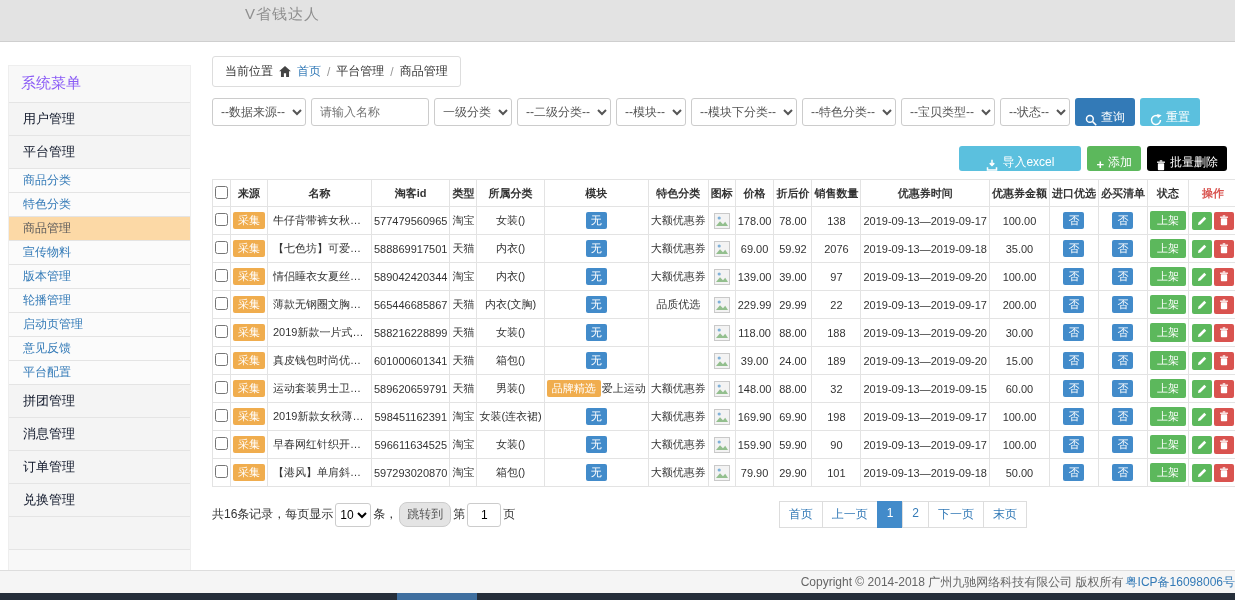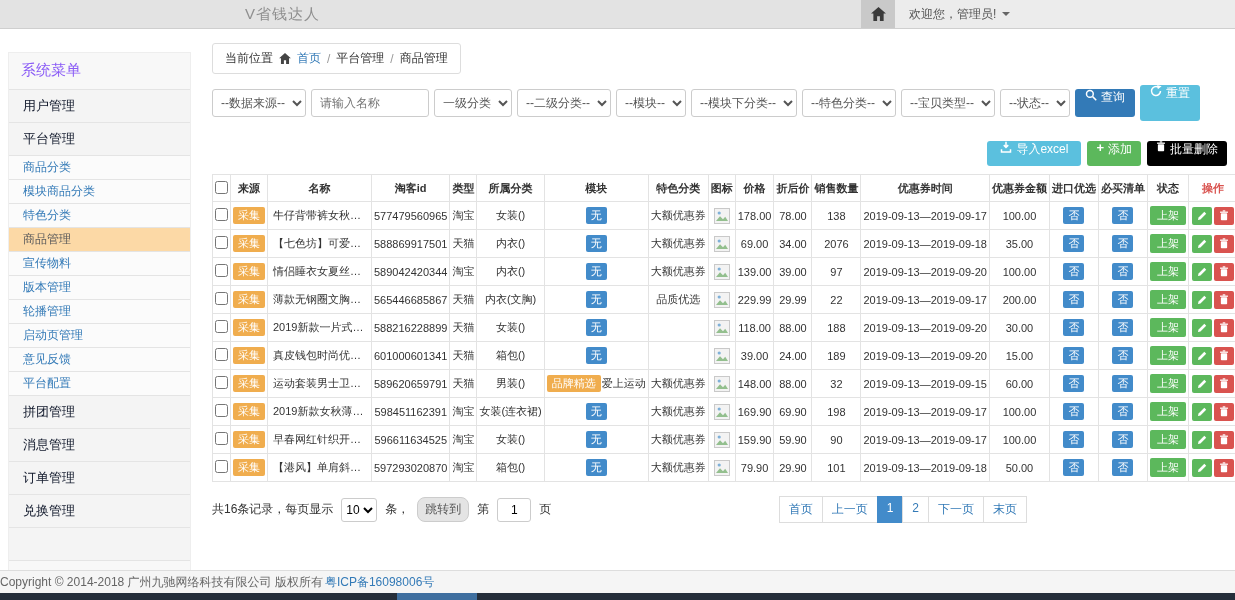--- a/index.html
+++ b/index.html
@@ -1,21 +1,21 @@
 <!DOCTYPE html>
 <html><head>
 <meta charset="utf-8">
 <style>
 *{box-sizing:border-box;margin:0;padding:0;}
 html,body{width:1235px;height:600px;}
 body{font-family:"Liberation Sans","DejaVu Sans",sans-serif;font-size:12px;color:#333;background:#fff;overflow:hidden;position:relative;}
 a{text-decoration:none;cursor:pointer;}
 
 
-.topbar{height:29px;background:#e3e3e3;border-bottom:1px solid #cfcfcf;position:relative;}
+.topbar{height:42px;background:#e3e3e3;border-bottom:1px solid #cfcfcf;position:relative;}
 .topbar-title{position:absolute;left:245px;top:0;line-height:28px;font-size:15px;color:#8f8f8f;letter-spacing:1px;}
 .topbar-right{position:absolute;right:0;top:0;height:100%;display:flex;}
 .home-btn{width:34px;background:#c9c9c9;display:flex;align-items:center;justify-content:center;cursor:pointer;}
 .user-menu{width:340px;background:#ececec;display:flex;align-items:center;gap:6px;padding-left:14px;color:#555;cursor:pointer;}
 .caret-down{width:0;height:0;border-left:4px solid transparent;border-right:4px solid transparent;border-top:4px solid #666;}
 
 
 .layout{display:flex;align-items:flex-start;}
 .sidebar{width:183px;margin:23px 0 0 8px;background:#f8f8f8;border:1px solid #eeeeee;}
 .sidebar-title{color:#8b5cf6;font-size:15px;padding:8px 12px 9px;}
@@ -32,27 +32,27 @@
 .breadcrumb{display:inline-flex;align-items:center;gap:6px;border:1px solid #ddd;border-radius:3px;background:#fff;padding:6px 12px;color:#333;}
 .breadcrumb .sep{color:#999;}
 .breadcrumb a{color:#337ab7;}
 
 
 .filter-row{margin-top:11px;display:flex;align-items:center;gap:5px;}
 .filter-controls{display:contents;}
 .filter-row select,.filter-row input[type="text"]{height:28px;border:1px solid #ccc;border-radius:3px;background:#fff;color:#555;font-size:12px;font-family:inherit;padding:0 4px;}
 .filter-row input[type="text"]{width:118px;padding:0 8px;}
 
-.btn{border:none;border-radius:3px;color:#fff;font-size:12px;font-family:inherit;display:inline-flex;align-items:flex-start;gap:4px;cursor:pointer;}
+.btn{border:none;border-radius:3px;color:#fff;font-size:12px;font-family:inherit;display:inline-flex;align-items:flex-end;gap:4px;cursor:pointer;}
 .btn-search{background:#337ab7;height:28px;padding:0 10px;}
-.btn-reset{background:#5bc0de;height:36px;padding:0 10px;}
+.btn-reset{background:#5bc0de;height:28px;padding:0 10px;}
 
 
 .toolbar{margin-top:20px;display:flex;justify-content:flex-end;gap:6px;}
-.btn-import{background:#5bc0de;height:25px;padding:0 13px;}
+.btn-import{background:#5bc0de;height:25px;padding:0 27px;}
 .btn-add{background:#5cb85c;height:25px;padding:0 9px;}
 .btn-batch-del{background:#000000;height:25px;padding:0 9px;}
 .plus-icon{font-size:13px;font-weight:bold;line-height:1;}
 
 
 .grid{margin-top:8px;width:100%;border-collapse:collapse;font-size:11px;}
 .grid th,.grid td{border:1px solid #e3e3e3;text-align:center;padding:4px 2px;height:27px;white-space:nowrap;}
 .grid th{font-weight:bold;color:#333;background:#fff;}
 .grid th.th-op{color:#d9534f;}
 .grid td.td-name{max-width:104px;overflow:hidden;text-overflow:ellipsis;text-align:left;padding-left:5px;}
@@ -65,61 +65,49 @@
 .module-text{margin-left:1px;}
 .toggle-badge{cursor:pointer;}
 .status-badge{display:inline-block;background:#5cb85c;color:#fff;padding:2px 7px;border-radius:2px;cursor:pointer;}
 .op-btn{display:inline-flex;align-items:center;justify-content:center;width:20px;height:18px;border-radius:2px;margin:0 1px;cursor:pointer;vertical-align:middle;}
 .op-edit{background:#5cb85c;}
 .op-del{background:#d9534f;}
 .thumb{display:inline-flex;width:16px;height:16px;vertical-align:middle;}
 
 
 .pagination-row{margin-top:14px;display:flex;align-items:center;}
-.page-summary{display:flex;align-items:center;gap:8px;color:#333;}
+.page-summary{display:flex;align-items:center;gap:2px;color:#333;}
 .per-page-select{height:24px;border:1px solid #ccc;border-radius:3px;background:#fff;font-family:inherit;font-size:12px;}
 .jump-btn{background:#e4e4e4;border:1px solid #ccc;border-radius:8px;padding:3px 7px;color:#555;cursor:pointer;font-size:12px;font-family:inherit;}
 .page-input{width:34px;height:24px;border:1px solid #ccc;border-radius:3px;text-align:center;font-family:inherit;font-size:12px;}
 .pager{display:flex;margin-left:auto;margin-right:200px;}
 .page-btn{border:1px solid #ddd;background:#fff;color:#337ab7;padding:4px 9px;margin-left:-1px;font-size:12px;}
 .page-btn.active{background:#428bca;border-color:#428bca;color:#fff;}
 
 
-.footer{position:absolute;left:0;right:0;bottom:7px;height:23px;background:#f5f5f5;border-top:1px solid #ddd;display:flex;align-items:center;justify-content:flex-start;gap:2px;color:#666;}
+.footer{position:absolute;left:0;right:0;bottom:7px;height:23px;background:#f5f5f5;border-top:1px solid #ddd;display:flex;align-items:center;justify-content:flex-end;gap:2px;color:#666;}
 .footer a{color:#337ab7;}
 .scroll-strip{position:absolute;left:0;right:0;bottom:0;height:7px;background:#252e3a;}
 .scroll-thumb{position:absolute;left:397px;top:0;width:80px;height:7px;background:#3f6f9f;}
 </style>
 </head>
 <body>
 
 <div class="topbar">
   <div class="topbar-title">V省钱达人</div>
-  <div class="topbar-right">
-    <div class="home-btn">
-      <svg width="15" height="14" viewBox="0 0 16 15">
-          <path d="M8 0 L16 7 H13.5 V15 H9.5 V10 H6.5 V15 H2.5 V7 H0 Z" fill="#3a3a3a"></path>
-        </svg>
-    </div>
-    <div class="user-menu">
-      <span>欢迎您，管理员!</span>
-      <span class="caret-down"></span>
-    </div>
-  </div>
 </div>
 
 <div class="layout">
 
   <div class="sidebar">
     <div class="sidebar-title">系统菜单</div>
     <div class="menu">
         <div class="menu-item menu-top">用户管理</div>
         <div class="menu-item menu-top">平台管理</div>
         <div class="menu-item menu-sub">商品分类</div>
-        <div class="menu-item menu-sub">模块商品分类</div>
         <div class="menu-item menu-sub">特色分类</div>
         <div class="menu-item menu-sub active">商品管理</div>
         <div class="menu-item menu-sub">宣传物料</div>
         <div class="menu-item menu-sub">版本管理</div>
         <div class="menu-item menu-sub">轮播管理</div>
         <div class="menu-item menu-sub">启动页管理</div>
         <div class="menu-item menu-sub">意见反馈</div>
         <div class="menu-item menu-sub">平台配置</div>
         <div class="menu-item menu-top">拼团管理</div>
         <div class="menu-item menu-top">消息管理</div>
@@ -253,21 +241,21 @@
             <td><span class="badge badge-blue">无</span></td>
             <td>大额优惠券</td>
             <td><span class="thumb">
                 <svg width="16" height="16" viewBox="0 0 16 16">
                   <rect x="0.5" y="0.5" width="15" height="15" fill="#f3f3f3" stroke="#c9c9c9"></rect>
                   <circle cx="5.2" cy="5" r="1.6" fill="#7fb0d8"></circle>
                   <path d="M2 13 L6 8.2 L9 11.2 L11.2 8.8 L14 13 Z" fill="#93bf8e"></path>
                 </svg>
               </span></td>
             <td>69.00</td>
-            <td>34.00</td>
+            <td>59.92</td>
             <td>2076</td>
             <td>2019-09-13—2019-09-18</td>
             <td>35.00</td>
             <td><span class="badge badge-blue toggle-badge">否</span></td>
             <td><span class="badge badge-blue toggle-badge">否</span></td>
             <td><span class="status-badge">上架</span></td>
             <td><span class="op-btn op-edit">
                 <svg width="10" height="10" viewBox="0 0 16 16">
                   <path d="M11.7 1.3 L14.7 4.3 L5.5 13.5 L1.5 14.5 L2.5 10.5 Z" fill="#fff"></path>
                 </svg>

